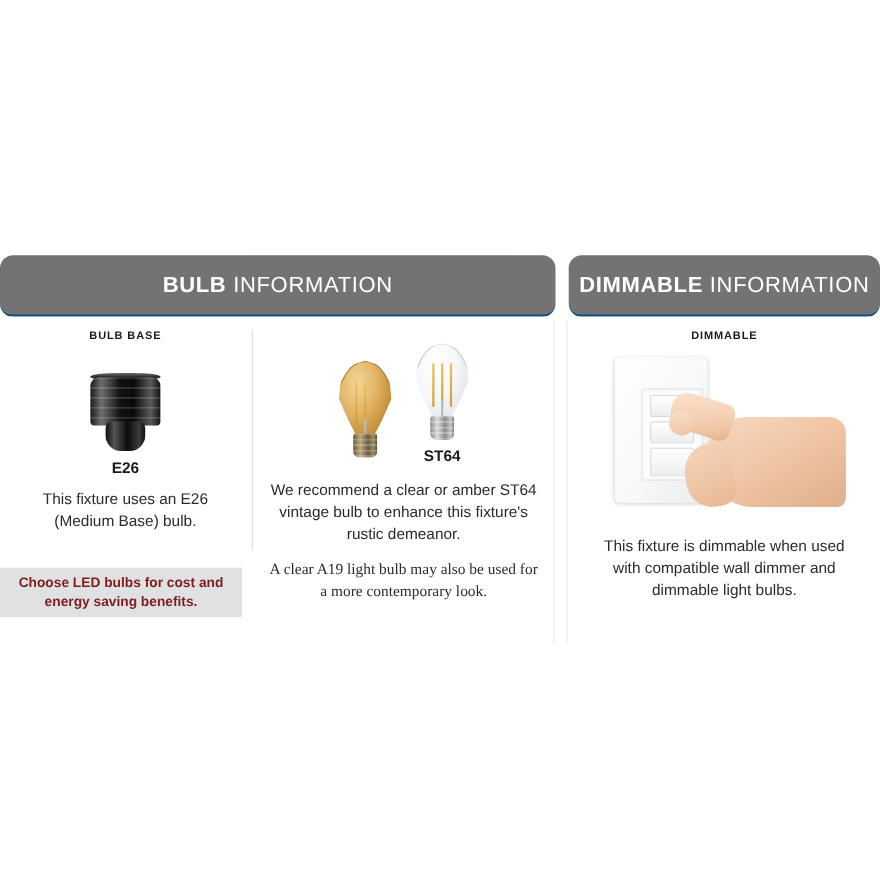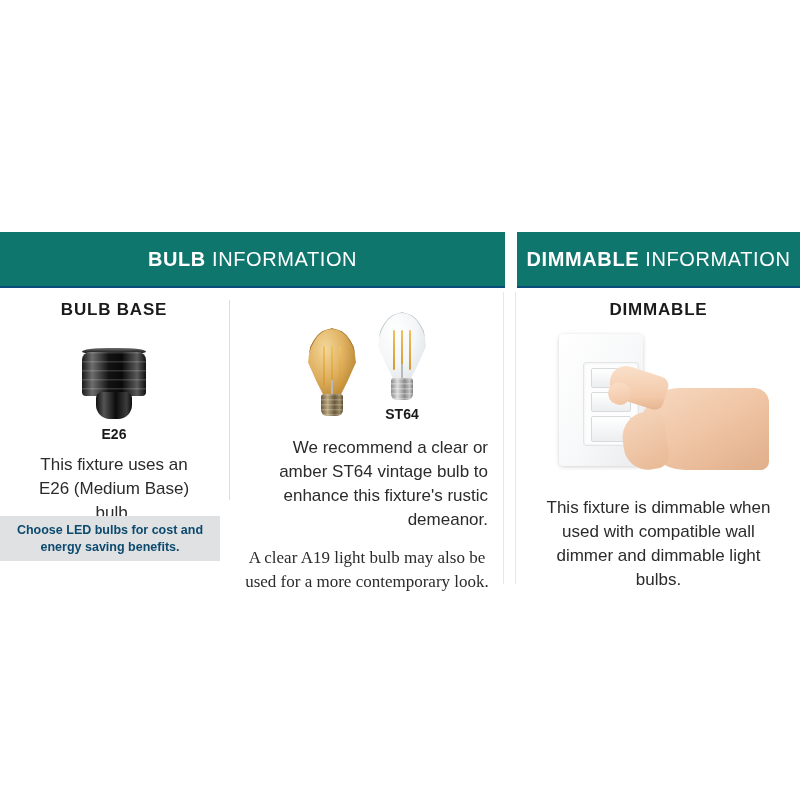--- a/index.html
+++ b/index.html
@@ -12,23 +12,24 @@
   #page {
     position: relative;
     width: 800px; height: 800px;
     background: #ffffff;
   }
 
   
   .bar {
     position: absolute;
     top: 232px; height: 56px;
-    background: #0f766e;
+    background: #737373;
     display: flex; align-items: center; justify-content: center;
     border-bottom: 2px solid #0a4c7c;
+    border-radius: 12px;
   }
   #bar-left  { left: 0px;   width: 505px; }
   #bar-right { left: 517px; width: 283px; }
 
   .bar-title {
     color: #ffffff;
     font-size: 20px;
     letter-spacing: 0.6px;
     white-space: nowrap;
     font-weight: 300;
@@ -44,46 +45,46 @@
   #vline-gap-a { left: 503px; top: 292px; height: 292px; background: #e8e8e8; }
   #vline-gap-b { left: 515px; top: 292px; height: 292px; background: #e8e8e8; }
 
   
   .col { position: absolute; text-align: center; }
   #col-base  { left: 0px;   top: 300px; width: 228px; }
   #col-shape { left: 232px; top: 300px; width: 270px; }
   #col-dim   { left: 517px; top: 300px; width: 283px; }
 
   .col-head {
-    font-size: 17px;
+    font-size: 10px;
     font-weight: 700;
     color: #1a1a1a;
     letter-spacing: 0.8px;
   }
 
   .body-text {
-    font-size: 17px;
+    font-size: 14px;
     line-height: 1.42;
     color: #2b2b2b;
   }
   .body-text + .body-text { margin-top: 13px; font-family: Liberation Serif, serif; }
 
   
   #callout {
     position: absolute;
     left: 0px; top: 516px;
     width: 220px; height: 45px;
     background: #dfe1e3;
     display: flex; align-items: center; justify-content: center;
   }
   #callout .txt {
     font-size: 12.5px;
     font-weight: 700;
     line-height: 1.35;
-    color: #0c4a6e;
+    color: #7f1d1d;
     text-align: center;
   }
 
   
   .art { display: flex; justify-content: center; align-items: flex-end; }
 
   .e26 { position: relative; width: 68px; height: 74px; }
   .e26 .cap {
     position: absolute; left: 2px; top: 0; width: 64px; height: 7px;
     border-radius: 50%/60%;
@@ -298,21 +299,21 @@
           <div class="fil f3"></div>
           <div class="stem"></div>
           <div class="base"></div>
         </div>
         <div class="bulb-label">ST64</div>
       </div>
 
 
     </div>
 
-    <div class="body-text" style="margin-top:14px; padding:0 14px;text-align:right;">We recommend a clear or amber ST64 vintage bulb to enhance this fixture's rustic demeanor.</div>
+    <div class="body-text" style="margin-top:14px; padding:0 14px;">We recommend a clear or amber ST64 vintage bulb to enhance this fixture's rustic demeanor.</div>
     <div class="body-text" style="padding:0 10px;">A clear A19 light bulb may also be used for a more contemporary look.</div>
   </div>
 
   <div class="col" id="col-dim">
     <div class="col-head">DIMMABLE</div>
 
     <div id="dimmer-art">
       <div class="plate">
         <div class="inner"></div>
         <div class="btn top"></div>

